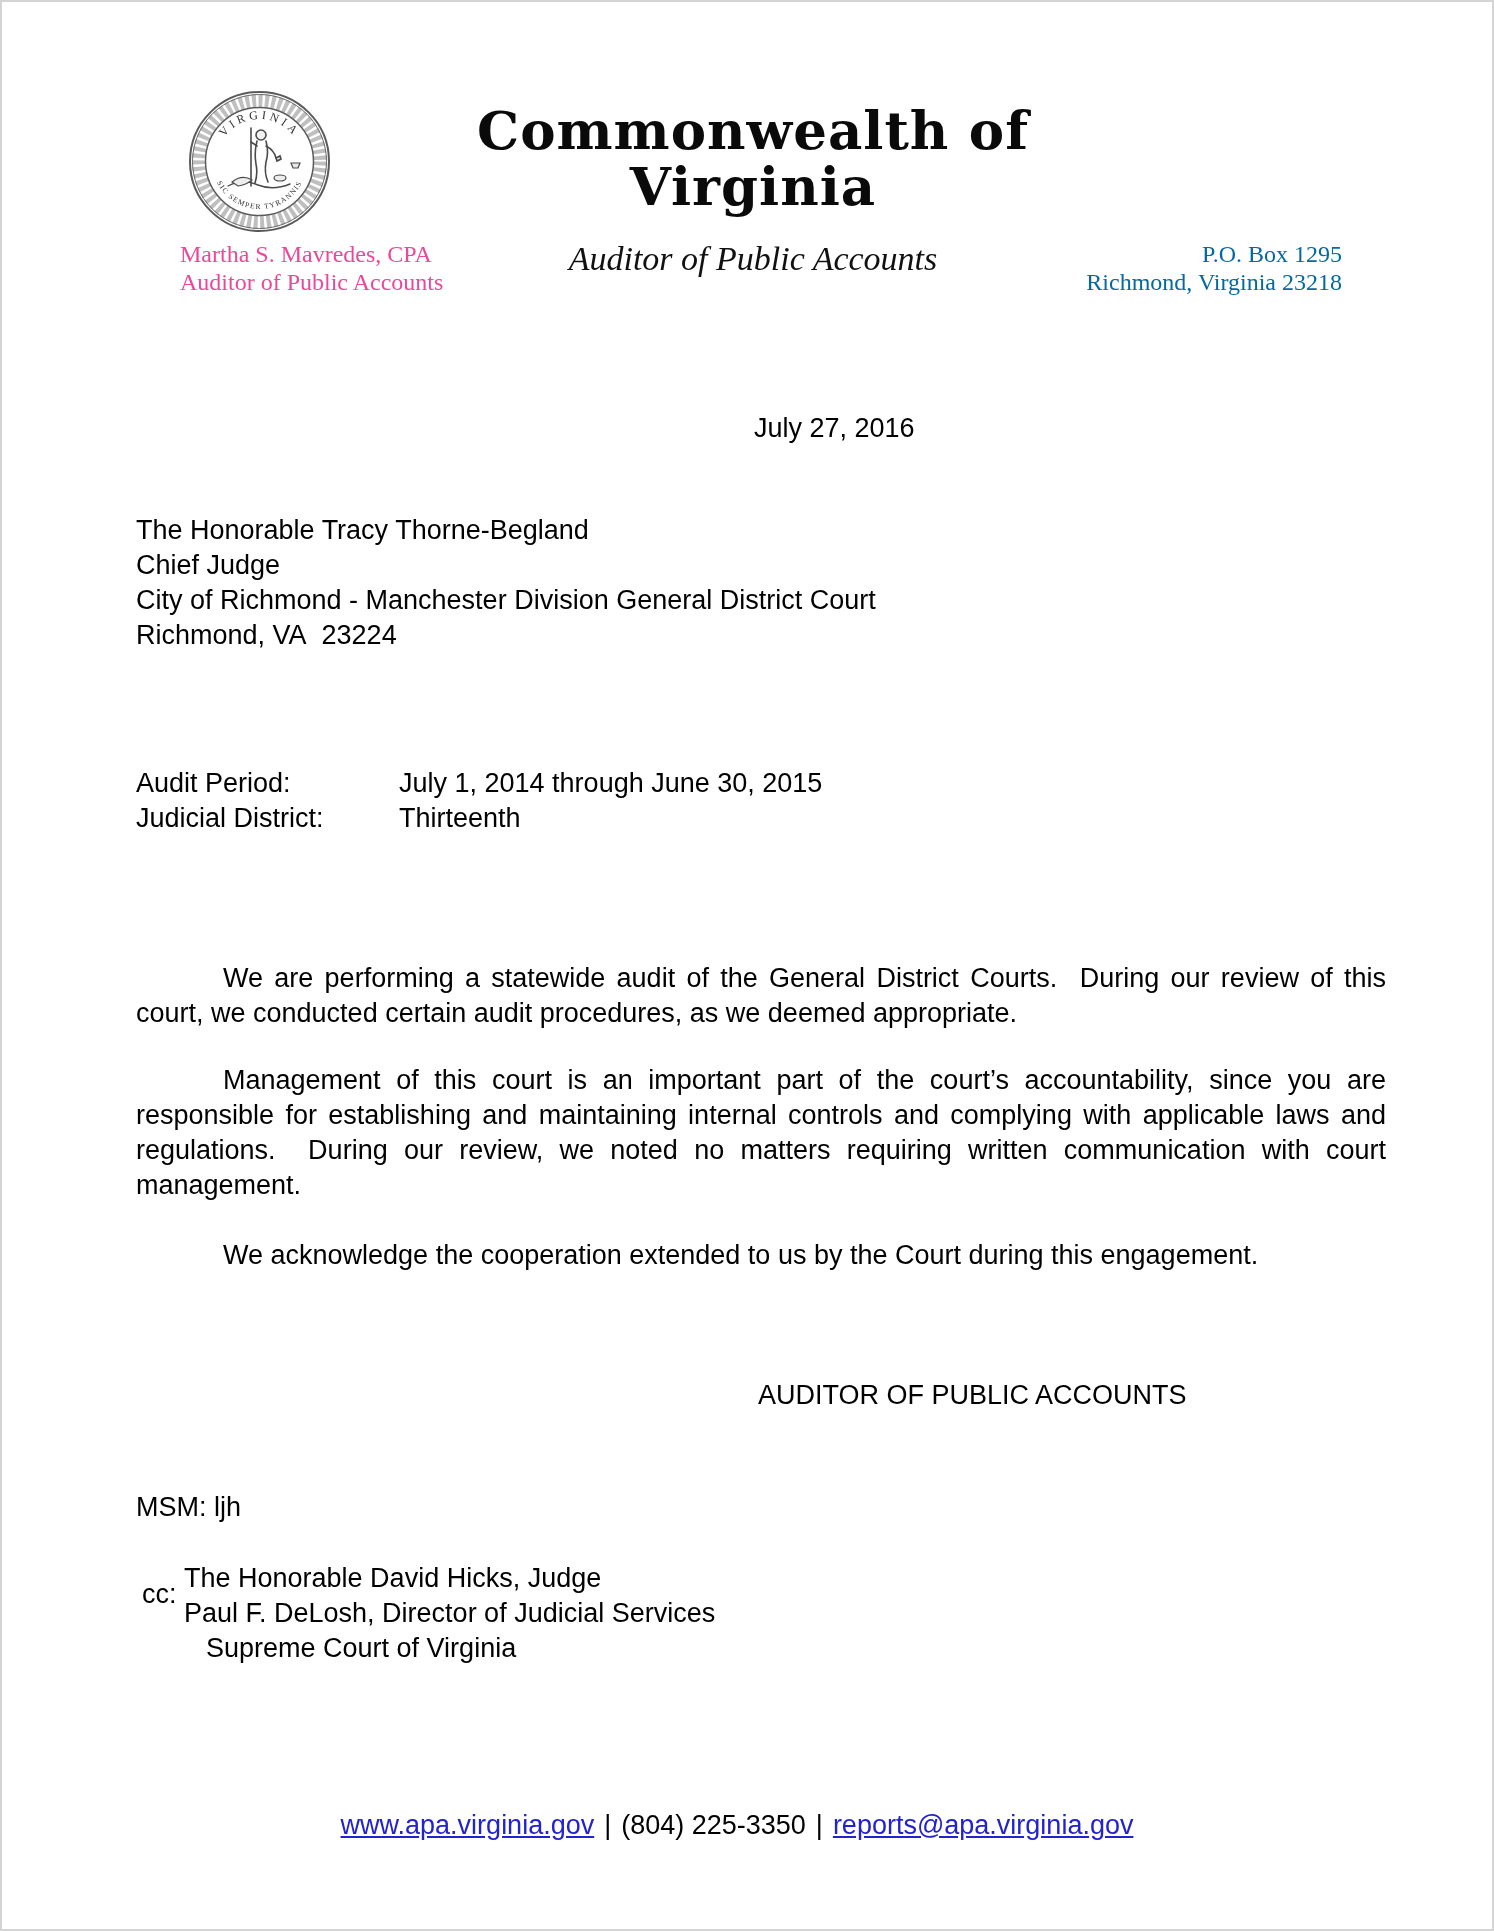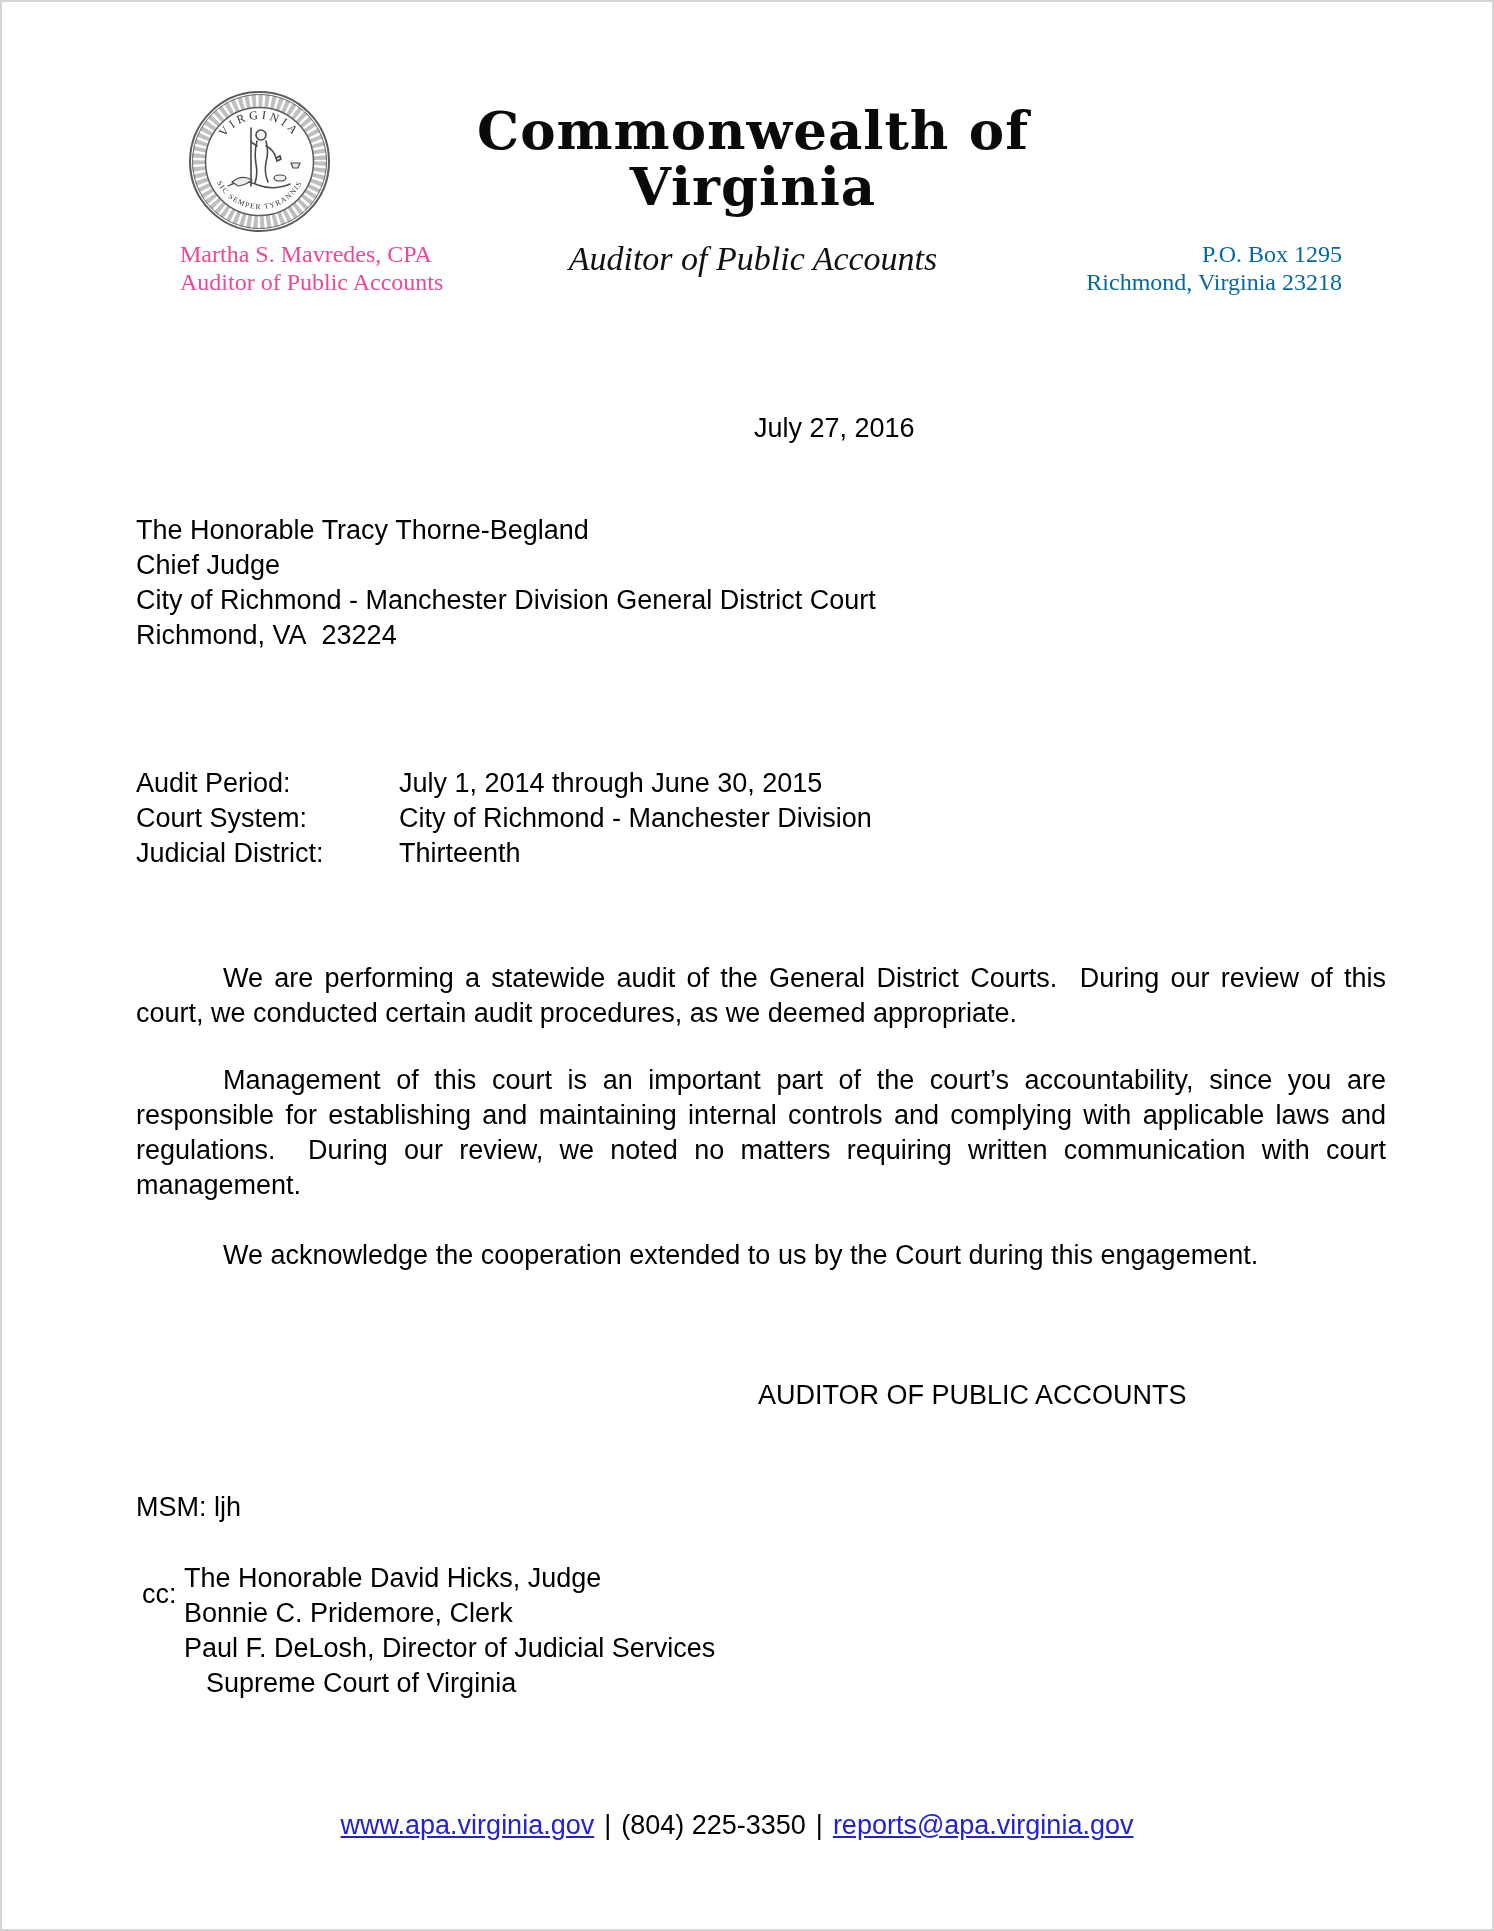--- a/index.html
+++ b/index.html
@@ -103,40 +103,36 @@
   <div class="recipient-line">Chief Judge</div>
   <div class="recipient-line">City of Richmond - Manchester Division General District Court</div>
   <div class="recipient-line">Richmond, VA&nbsp; 23224</div>
 </div>
 
 <div class="abs body-text details">
   <div class="detail-row">
     <span class="dlabel">Audit Period:</span><span>July 1, 2014 through June 30, 2015</span>
   </div>
   <div class="detail-row">
-    <span class="dlabel">Court System:</span><span>City of Richmond - Manchester Division</span>
-  </div>
-  <div class="detail-row">
     <span class="dlabel">Judicial District:</span><span>Thirteenth</span>
   </div>
 </div>
 
 <div class="abs body-text para p1">We are performing a statewide audit of the General District Courts.&nbsp; During our review of this court, we conducted certain audit procedures, as we deemed appropriate.</div>
 <div class="abs body-text para p2">Management of this court is an important part of the court’s accountability, since you are responsible for establishing and maintaining internal controls and complying with applicable laws and regulations.&nbsp; During our review, we noted no matters requiring written communication with court management.</div>
 <div class="abs body-text para p3">We acknowledge the cooperation extended to us by the Court during this engagement.</div>
 
 <div class="abs body-text signature">AUDITOR OF PUBLIC ACCOUNTS</div>
 
 <div class="abs body-text reference">MSM: ljh</div>
 
 <div class="abs body-text ccblock">
   <span class="cc-label">cc:</span>
   <div class="cc-list">
     <div class="cc-line">The Honorable David Hicks, Judge</div>
-    <div class="cc-line">Bonnie C. Pridemore, Clerk</div>
     <div class="cc-line">Paul F. DeLosh, Director of Judicial Services</div>
     <div class="cc-line">Supreme Court of Virginia</div>
   </div>
 </div>
 
 <div class="abs footer">
   <a style="color: rgb(34, 34, 206);">www.apa.virginia.gov</a><span class="sep">|</span><span>(804) 225-3350</span><span class="sep">|</span><a style="color: rgb(34, 34, 206);">reports@apa.virginia.gov</a>
 </div>
 
 </body></html>

